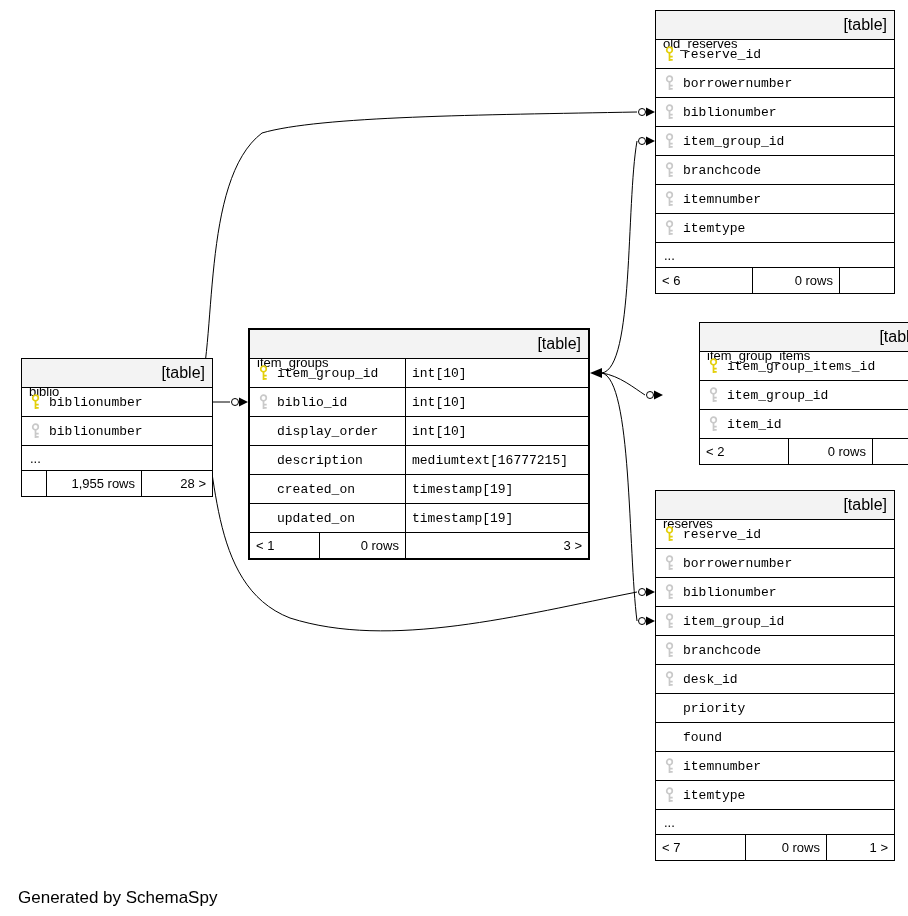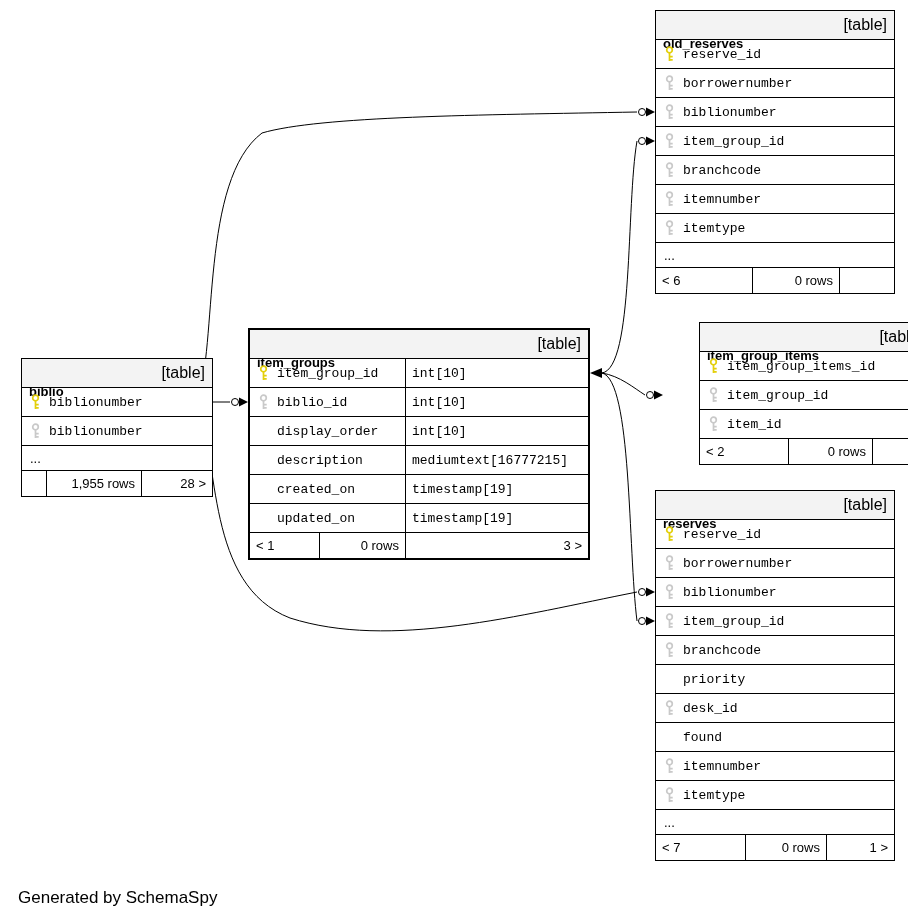--- a/index.html
+++ b/index.html
@@ -5,21 +5,21 @@
   *{box-sizing:border-box;margin:0;padding:0;}
   body{font-family:"Liberation Sans",sans-serif;background:#fff;color:#000;}
   .canvas{position:relative;width:908px;height:916px;background:#fff;overflow:hidden;}
   .edges{position:absolute;left:0;top:0;z-index:0;}
   .edge{fill:none;stroke:#000;stroke-width:1;}
   .dot{fill:#fff;stroke:#000;stroke-width:1;}
   .arr{fill:#000;stroke:none;}
   .dbtable{position:absolute;z-index:1;background:#fff;border:1px solid #000;font-size:13px;}
   .dbtable.focus{border-width:2px;}
   .thead{display:flex;justify-content:space-between;align-items:center;height:29px;padding:0 7px;background:#f3f3f3;border-bottom:1px solid #000;}
-  .tname{font-weight:bold;white-space:nowrap;margin-top:36px;}
+  .tname{font-weight:normal;white-space:nowrap;margin-top:36px;}
   .ttag{font-size:16px;white-space:nowrap;}
   .trow{display:flex;align-items:center;height:29px;padding:0 0 0 8px;border-bottom:1px solid #000;background:#fff;font-family:Liberation Mono, monospace;}
   .trow.twocol{padding:0;}
   .namecell{display:flex;align-items:center;height:100%;padding-left:8px;border-right:1px solid #000;flex:0 0 156px;}
   .typecell{display:flex;align-items:center;height:100%;padding-left:6px;flex:1;white-space:nowrap;}
   .keyicon{flex:0 0 11px;width:11px;height:16px;margin-right:8px;}
   .keyicon svg{display:block;}
   .keyicon[data-key="pk"]{color:#e3cf0b;}
   .keyicon[data-key="fk"]{color:#c9c9c9;}
   .keyicon[data-key="none"] svg{visibility:hidden;}
@@ -224,34 +224,34 @@
     </div>
     <div class="trow">
       <span class="keyicon" data-key="fk">
           <svg viewBox="0 0 11 16" width="11" height="16">
             <use href="#keyshape"></use>
           </svg>
         </span>
       <span class="cname">branchcode</span>
     </div>
     <div class="trow">
+      <span class="keyicon" data-key="fk">
+          <svg viewBox="0 0 11 16" width="11" height="16">
+            <use href="#keyshape"></use>
+          </svg>
+        </span>
+      <span class="cname">desk_id</span>
+    </div>
+    <div class="trow">
       <span class="keyicon" data-key="none">
           <svg viewBox="0 0 11 16" width="11" height="16">
             <use href="#keyshape"></use>
           </svg>
         </span>
       <span class="cname">priority</span>
-    </div>
-    <div class="trow">
-      <span class="keyicon" data-key="fk">
-          <svg viewBox="0 0 11 16" width="11" height="16">
-            <use href="#keyshape"></use>
-          </svg>
-        </span>
-      <span class="cname">desk_id</span>
     </div>
     <div class="trow">
       <span class="keyicon" data-key="none">
           <svg viewBox="0 0 11 16" width="11" height="16">
             <use href="#keyshape"></use>
           </svg>
         </span>
       <span class="cname">found</span>
     </div>
     <div class="trow">

